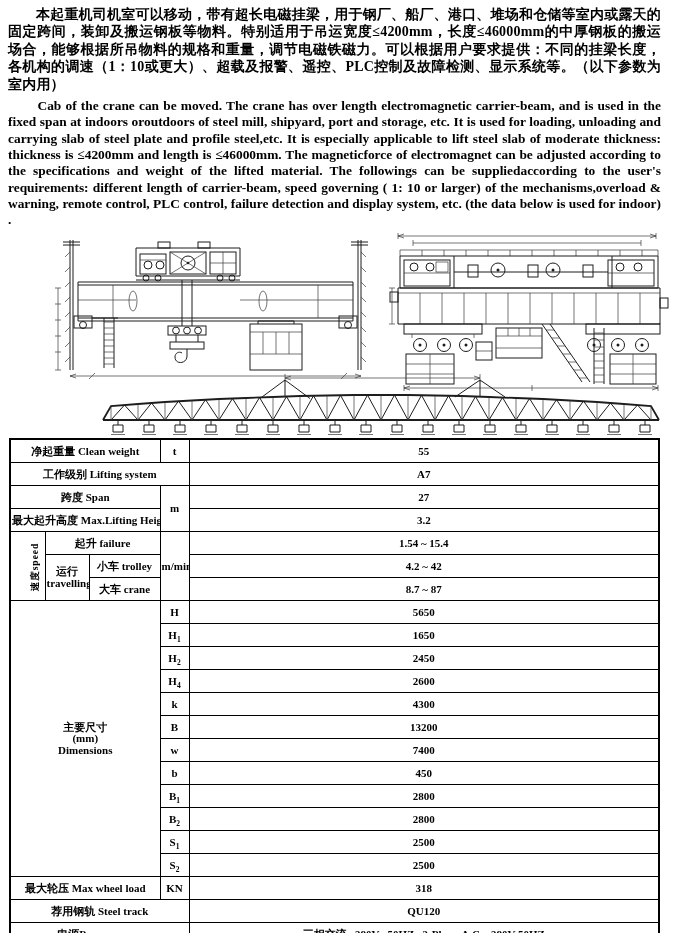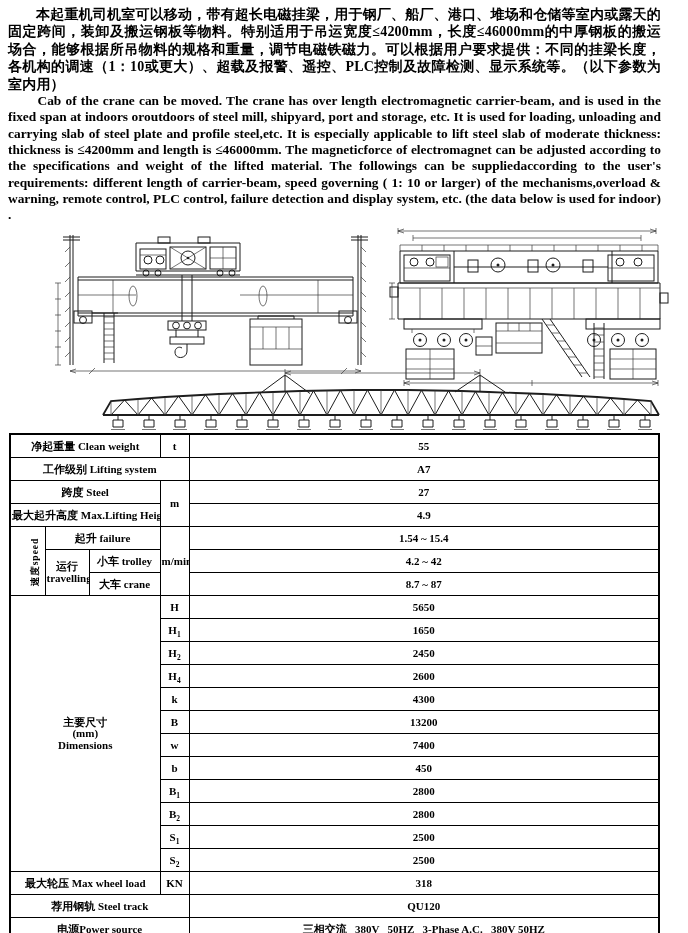--- a/index.html
+++ b/index.html
@@ -2,21 +2,21 @@
 <html><head>
 <meta charset="utf-8">
 <style>
   html,body{margin:0;padding:0;background:#fff;}
   body{width:688px;height:933px;overflow:hidden;color:#000;}
   .page{box-sizing:border-box;width:665px;height:933px;padding:6px 4px 0 8px;
         font-family:"Liberation Serif",serif;}
   
   .para{margin:0;text-align:justify;font-weight:bold;}
   .para-cn{font-size:14px;line-height:17.4px;text-indent:2em;letter-spacing:.2px;}
-  .para-en{font-size:13.4px;line-height:16.3px;text-indent:2.2em;}
+  .para-en{font-size:13.4px;line-height:16.3px;text-indent:2.2em;margin-top:5px;}
   
   .drawings{width:672px;height:208px;margin-top:2px;}
   .drawings svg{display:block;}
   .ln{stroke:#1d1d1d;stroke-width:1;fill:none;}
   .ln2{stroke:#1d1d1d;stroke-width:1.8;fill:none;}
   .thin{stroke:#3a3a3a;stroke-width:.7;fill:none;}
   .dot{fill:#1d1d1d;stroke:none;}
   
   .section-head{margin:4px 0 3px 2px;height:24px;display:flex;align-items:baseline;gap:8px;
                 font-family:"Liberation Sans",sans-serif;}
@@ -203,27 +203,27 @@
       <tr>
         <td class="lbl" colspan="3">净起重量 Clean weight</td>
         <td class="unit">t</td>
         <td class="val">55</td>
       </tr>
       <tr>
         <td class="lbl" colspan="4">工作级别 Lifting system</td>
         <td class="val">A7</td>
       </tr>
       <tr>
-        <td class="lbl" colspan="3">跨度 Steel</td>
+        <td class="lbl" colspan="3">跨度 Span</td>
         <td class="unit" rowspan="2">m</td>
         <td class="val">27</td>
       </tr>
       <tr>
         <td class="lbl" colspan="3">最大起升高度 Max.Lifting Height</td>
-        <td class="val">4.9</td>
+        <td class="val">3.2</td>
       </tr>
       <tr>
         <td class="vert" rowspan="3"><span>速度speed</span></td>
         <td class="lbl" colspan="2">起升 failure</td>
         <td class="unit" rowspan="3">m/min</td>
         <td class="val">1.54 ~ 15.4</td>
       </tr>
       <tr>
         <td class="lbl two-line" rowspan="2">
           <span>运行</span><br>

